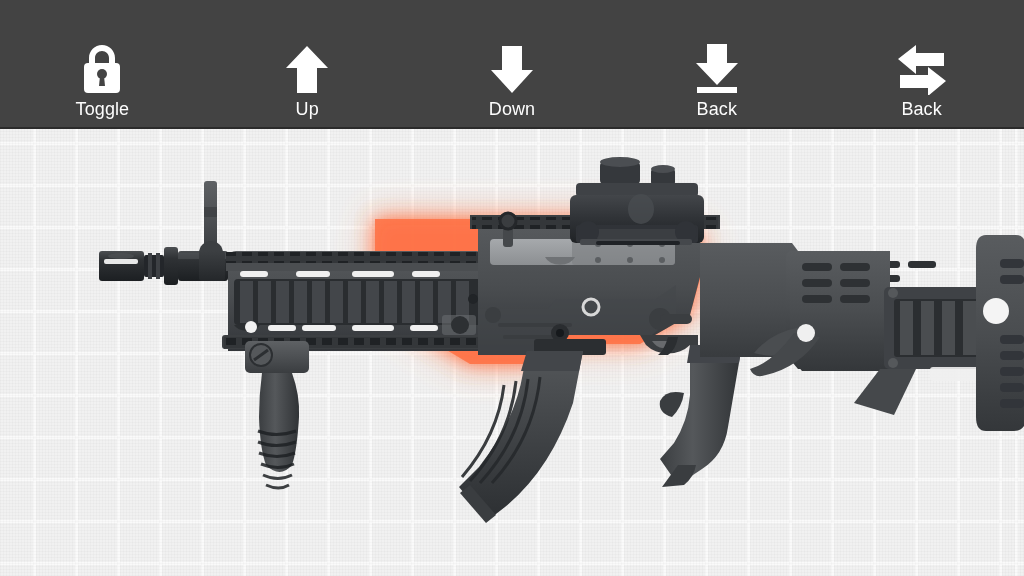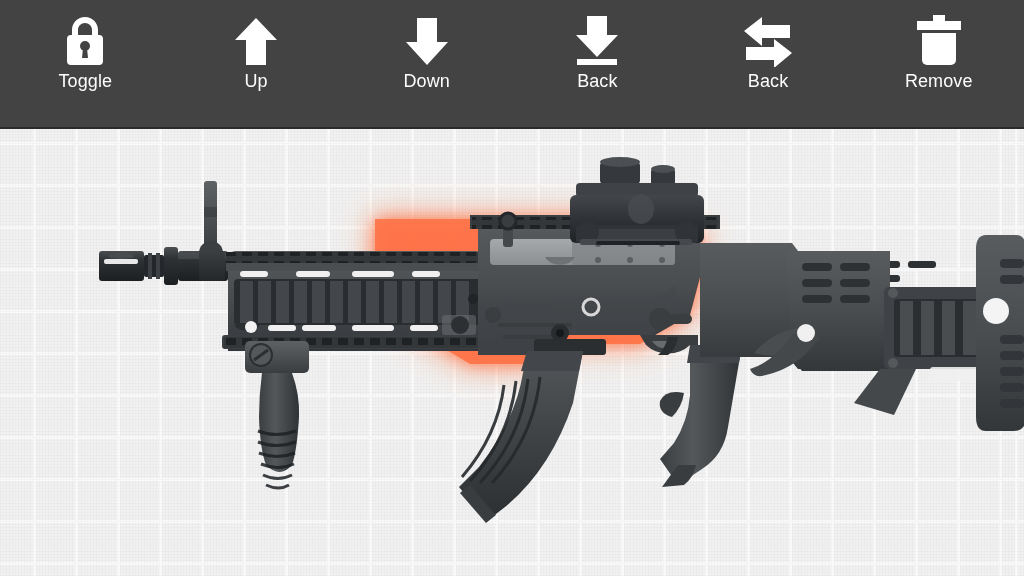--- a/index.html
+++ b/index.html
@@ -17,21 +17,21 @@
     width:1024px; height:129px;
     background:#434343;
     border-bottom:2px solid #2b2b2b;
     display:flex; align-items:flex-start;
     z-index:20;
   }
   .tool-btn {
     flex:1 1 0; height:145px;
     display:flex; flex-direction:column;
     align-items:center; justify-content:flex-start;
-    padding-top:12px;
+    padding-top:40px;
     cursor:pointer; user-select:none;
   }
   .tool-icon {
     width:58px; height:58px;
     display:flex; align-items:center; justify-content:center;
     margin-bottom:1px;
   }
   .tool-icon svg { display:block; }
   .tool-label {
     color:#fdfdfd;
@@ -114,30 +114,20 @@
       <span class="tool-icon">
         <svg width="52" height="52" viewBox="0 0 52 52">
           <path d="M2 16 L20 2 V10 H48 V23 H20 V31 Z" fill="#fff"></path>
           <path d="M50 38 L32 24 V32 H4 V45 H32 V53 Z" fill="#fff"></path>
         </svg>
       </span>
       <span class="tool-label">Back</span>
     </div>
 
 
-    <div class="tool-btn">
-      <span class="tool-icon">
-        <svg width="48" height="52" viewBox="0 0 48 52">
-          <rect x="18" y="0" width="12" height="6" fill="#fff"></rect>
-          <rect x="2" y="6" width="44" height="9" fill="#fff"></rect>
-          <path d="M7 18 h34 v27 a5 5 0 0 1 -5 5 h-24 a5 5 0 0 1 -5 -5 z" fill="#fff"></path>
-        </svg>
-      </span>
-      <span class="tool-label">Remove</span>
-    </div>
 
 
   </div>
 
   <div id="canvas">
     <div id="stage">
 
       <svg width="1024" height="447" viewBox="0 0 1024 447">
         <defs>
           <linearGradient id="gMetal" x1="0" y1="0" x2="0" y2="1">

